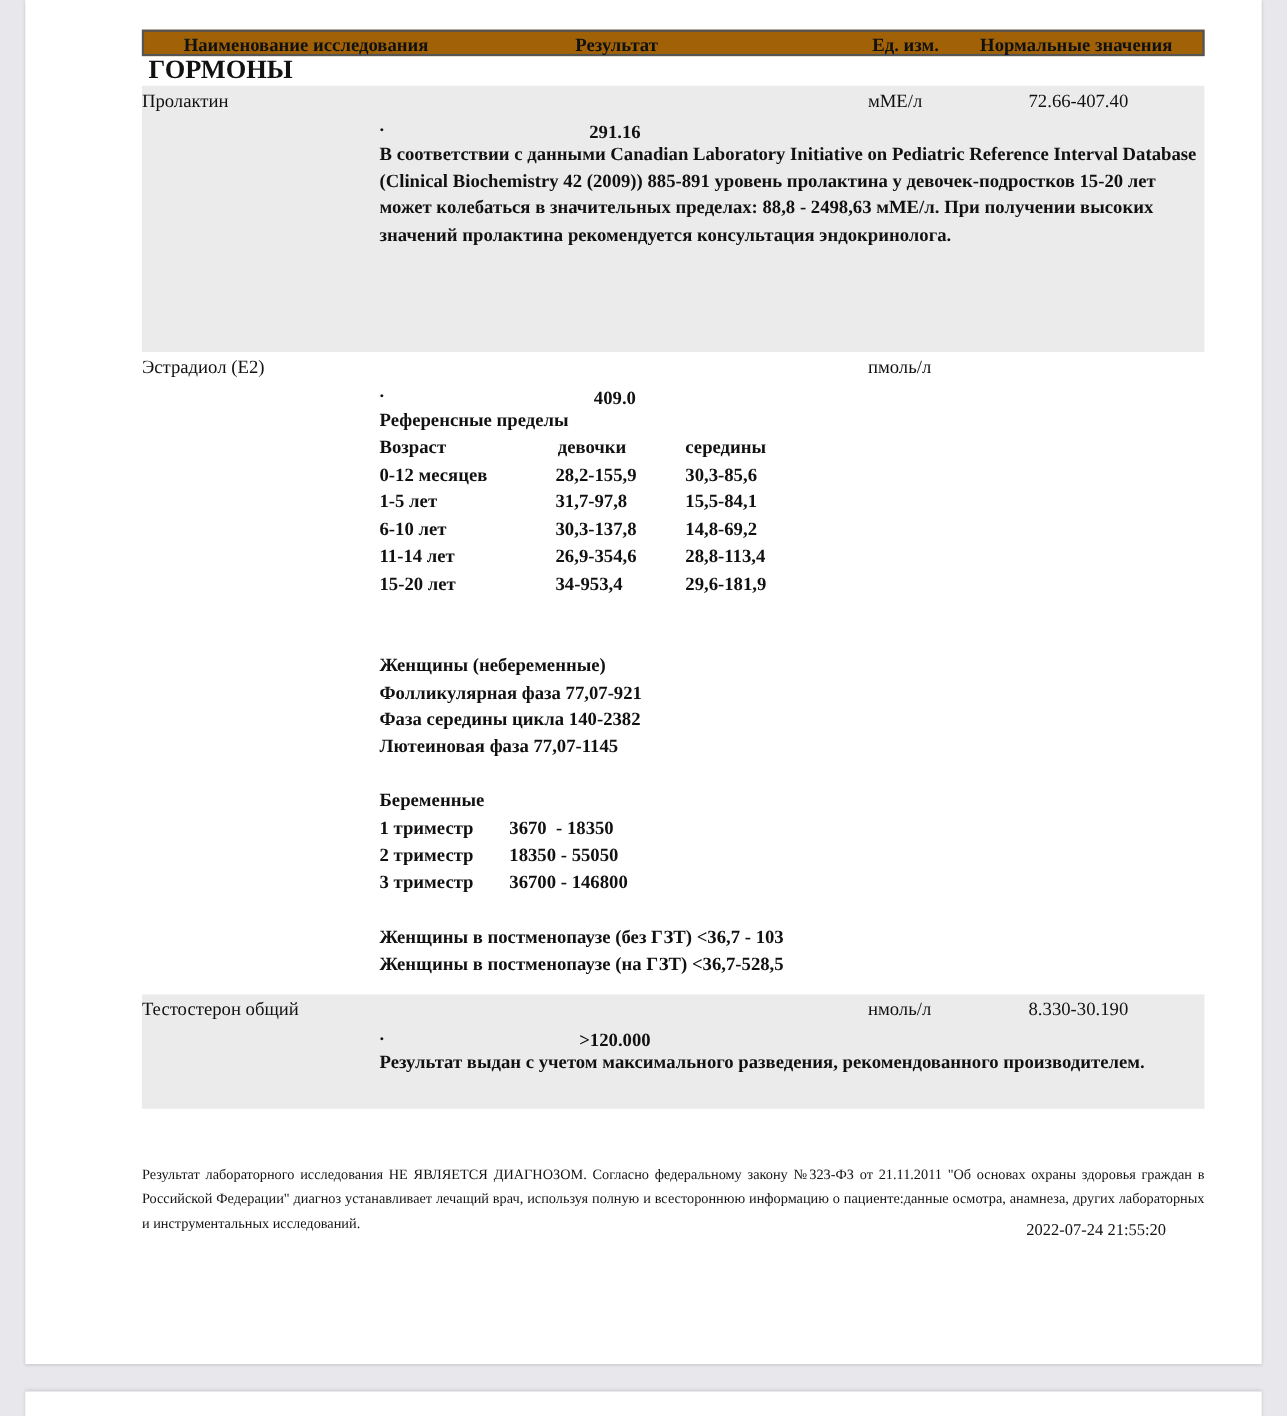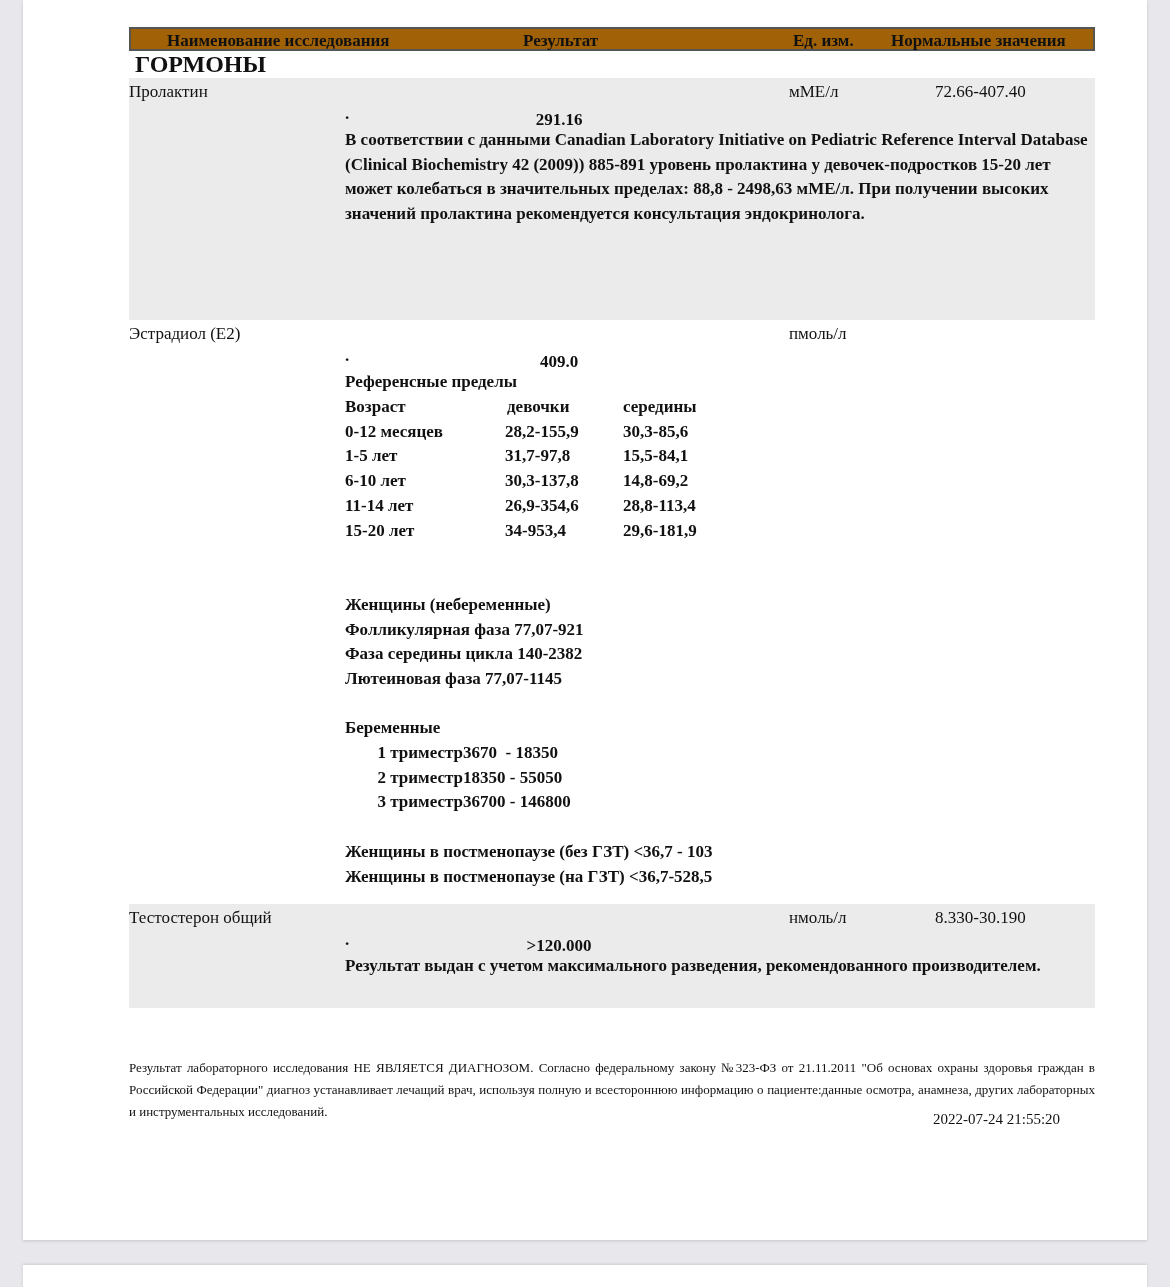--- a/index.html
+++ b/index.html
@@ -38,21 +38,21 @@
   .row .norm { position: absolute; left: 806px; top: 4px; }
   .comment {
     position: absolute; left: 216px; right: 2px; font-weight: bold; font-size: 17px;
     line-height: 24.7px;
   }
   .dot { height: 24px; line-height: 20px; font-weight: bold; }
   .ref-table { border-collapse: collapse; font-weight: bold; font-size: 17px; }
   .ref-table td { padding: 0; height: 24.8px; line-height: 24.8px; white-space: nowrap; }
   .blk { line-height: 24.7px; }
   .gap { height: 24.7px; }
-  .tri { display: inline-block; width: 118px; text-align: right; }
+  .tri { display: inline-block; width: 118px; }
   .footer {
     position: absolute; left: 106px; top: 1057px; width: 966px;
     font-size: 13px; line-height: 22px; text-align: justify;
   }
   .stamp {
     position: absolute; right: 2px; top: 1111px;
     font-size: 15px;
   }
 </style>
 </head>

